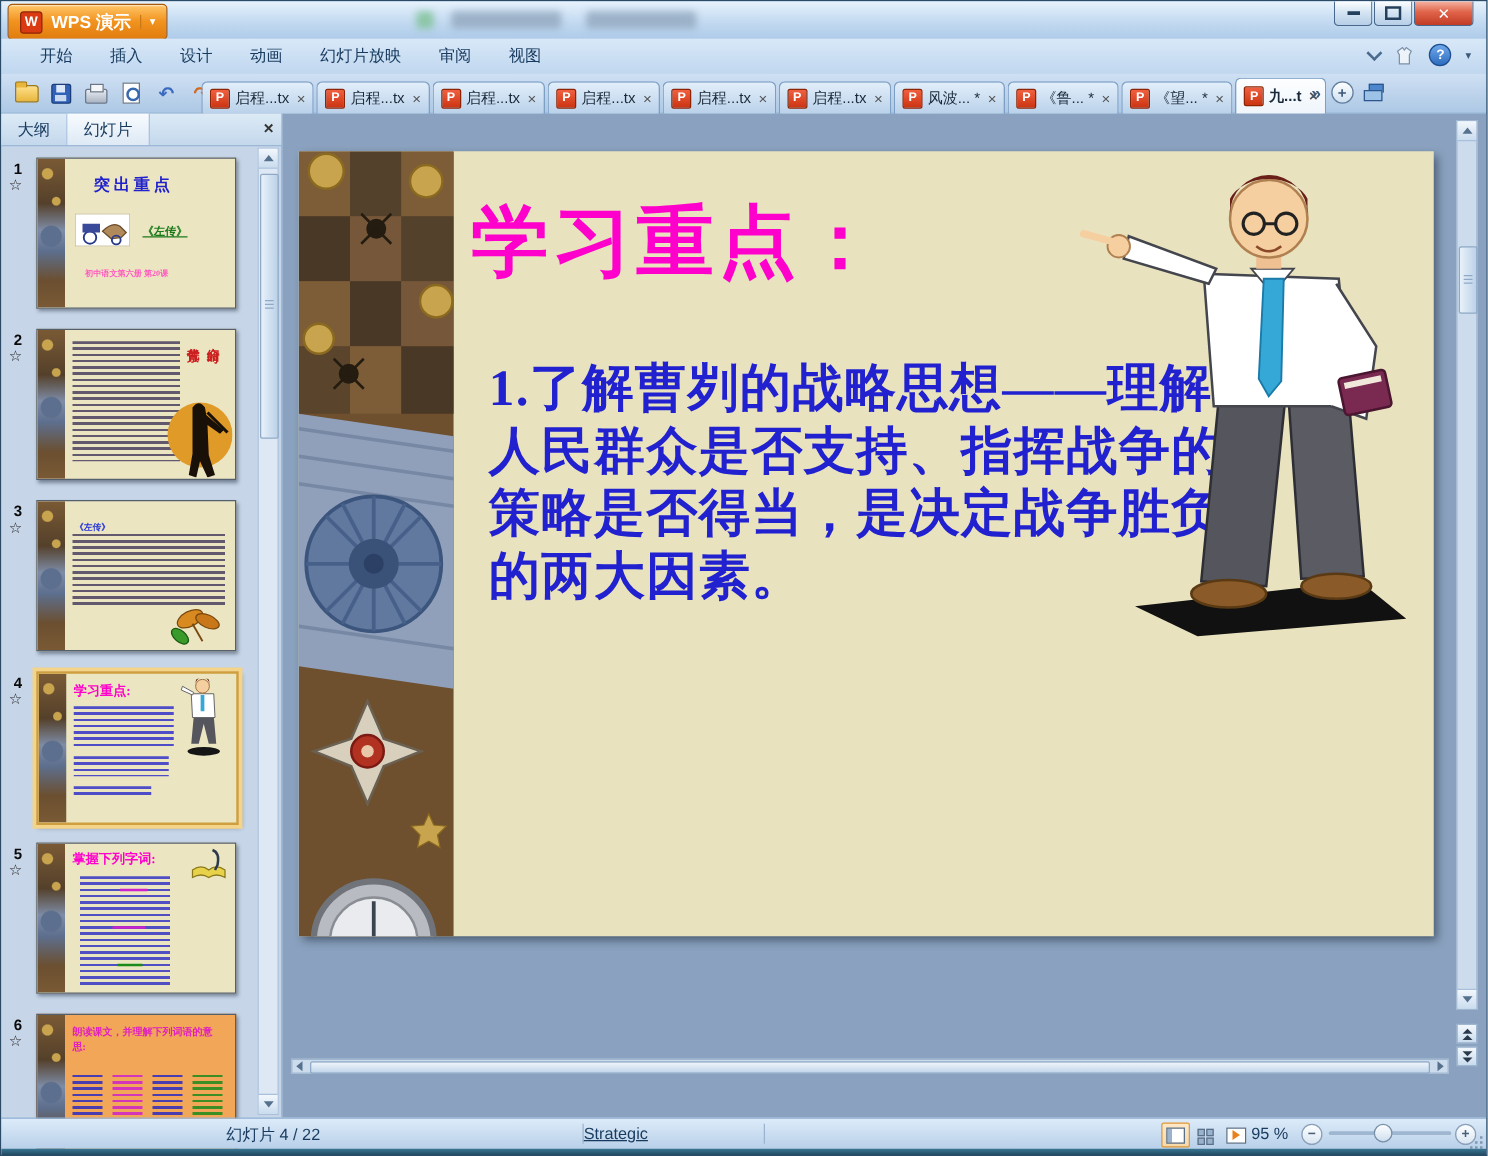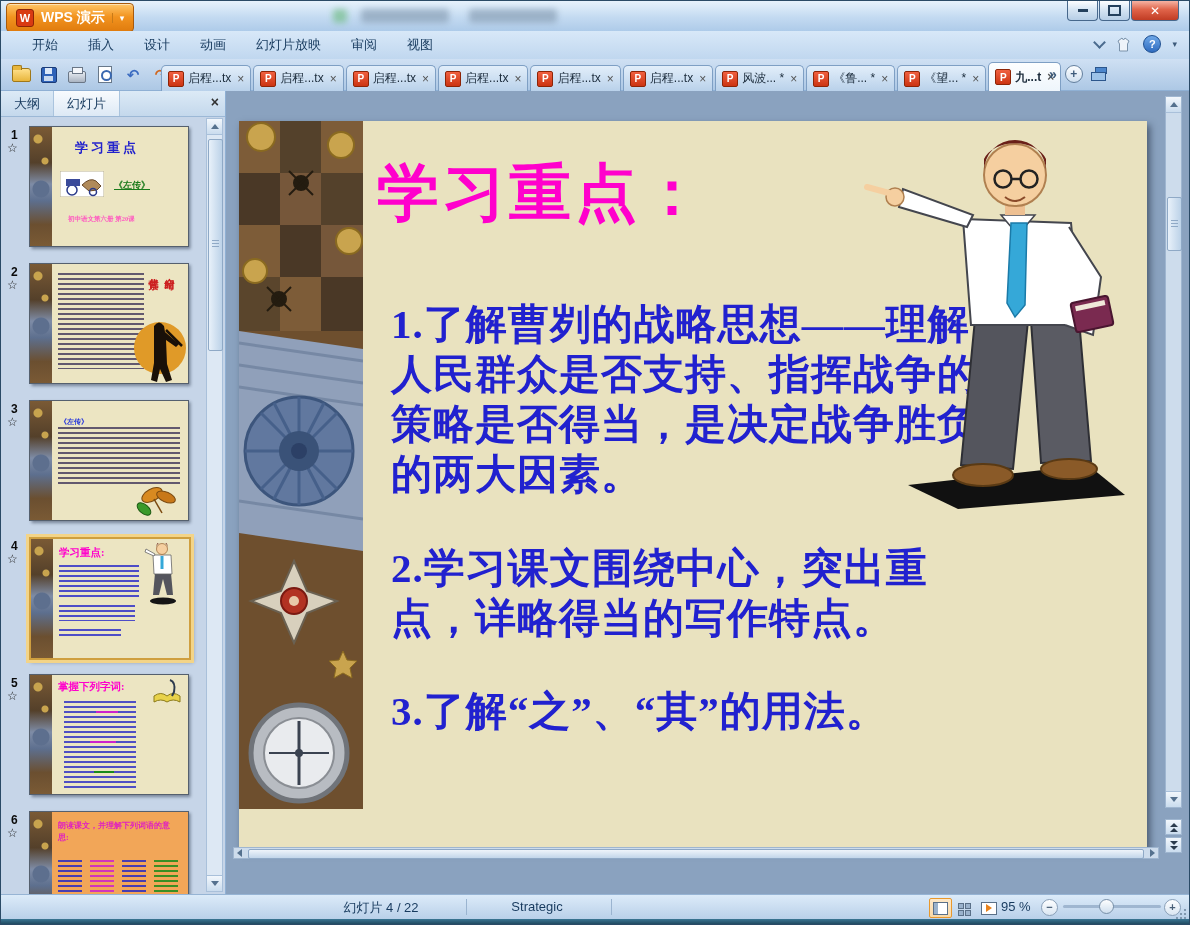--- a/index.html
+++ b/index.html
@@ -67,39 +67,39 @@
   .tnum{position:absolute;left:10px;top:2px;font-size:12px;font-weight:bold;color:#0a0a0a;}
   .tstar{position:absolute;left:6px;top:15px;font-size:12px;color:#222;}
   .tframe{position:absolute;left:28px;top:0;width:158px;height:119px;background:#ece5c2;border:1px solid #55606e;box-shadow:1.5px 2px 3px rgba(20,30,50,.45);overflow:hidden;}
   .tframe.selected{border:2px solid #cf9f3f;box-shadow:0 0 0 3px #f3d488,1.5px 2px 4px rgba(20,30,50,.45);}
   .mini-strip{position:absolute;left:0;top:0;width:22px;height:100%;
     background-image:radial-gradient(circle at 8px 12px,#c8a44e 0 4px,rgba(0,0,0,0) 5px),radial-gradient(circle at 15px 34px,#c8a44e 0 3px,rgba(0,0,0,0) 4px),radial-gradient(circle at 11px 62px,#5d6f8e 0 8px,rgba(0,0,0,0) 9px),linear-gradient(180deg,#7a5a35 0%,#54402a 30%,#7e8ca6 48%,#5d6f8e 62%,#6b4f30 82%,#7a5a35 100%);}
   .stripes{position:absolute;background:repeating-linear-gradient(180deg,var(--c,#4a4468) 0px,var(--c,#4a4468) 2px,rgba(0,0,0,0) 2px,rgba(0,0,0,0) 5px);opacity:.85;}
   .vtext{position:absolute;writing-mode:vertical-rl;text-orientation:upright;font-size:10px;font-weight:bold;color:#cc2020;letter-spacing:1px;font-family:"Liberation Serif","DejaVu Serif",serif;}
   
   .main{position:absolute;left:225px;top:90px;width:965px;height:803px;background:#8aa2bf;}
-  .slide{position:absolute;left:13px;top:30px;width:908px;height:727px;background:#e9e2bf;box-shadow:3px 4px 7px rgba(10,20,35,.5);overflow:hidden;}
+  .slide{position:absolute;left:13px;top:30px;width:908px;height:628px;background:#e9e2bf;box-shadow:3px 4px 7px rgba(10,20,35,.5);overflow:hidden;}
   .s-title{position:absolute;left:138px;top:30px;font-family:"Liberation Serif","DejaVu Serif",serif;font-size:62px;font-weight:bold;color:#ff00cc;letter-spacing:4px;}
   .s-item{position:absolute;left:152px;width:610px;font-family:"Liberation Serif","DejaVu Serif",serif;font-size:41px;font-weight:bold;color:#2121cf;line-height:1.22;letter-spacing:1px;}
   .man-svg{position:absolute;right:14px;top:6px;}
   
   .vscroll{position:absolute;left:939px;top:5px;width:17px;height:712px;background:#cddcec;border:1px solid #9fb6d0;box-sizing:border-box;}
   .nav-dbl{position:absolute;left:939px;width:17px;height:16px;background:linear-gradient(#f2f7fc,#cadcee);border:1px solid #9fb6d0;box-sizing:border-box;display:flex;flex-direction:column;align-items:center;justify-content:center;gap:1px;}
   .dbl-tri{width:0;height:0;border-left:4px solid transparent;border-right:4px solid transparent;}
   .dbl-tri.u{border-bottom:4px solid #2a3a4c;}
   .dbl-tri.d{border-top:4px solid #2a3a4c;}
   .hscroll{position:absolute;left:7px;top:756px;width:926px;height:12px;background:#cddcec;border:1px solid #9fb6d0;box-sizing:border-box;}
   .tri-left{width:0;height:0;border-top:4px solid transparent;border-bottom:4px solid transparent;border-right:5px solid #55718e;}
   .tri-right{width:0;height:0;border-top:4px solid transparent;border-bottom:4px solid transparent;border-left:5px solid #55718e;}
   
   .notes{position:absolute;left:225px;top:858px;width:965px;height:35px;background:linear-gradient(#d5e2f0,#b2c6de);border-top:1px solid #9ab5d2;box-sizing:border-box;font-size:13px;color:#1c2c3c;padding:9px 0 0 14px;}
   .statusbar{position:absolute;left:0;top:893px;width:100%;height:25px;background:linear-gradient(#dcebf9,#b9d0e9);border-top:1px solid #96b4d4;box-sizing:border-box;font-size:13px;color:#173a5e;}
   .st-div{position:absolute;top:4px;width:1px;height:16px;background:#9ab4d0;}
-  .st-counter{position:absolute;left:180px;width:400px;top:4px;text-align:center;}
-  .st-theme{position:absolute;left:466px;width:140px;top:4px;text-align:center;}
+  .st-counter{position:absolute;left:180px;width:400px;top:4px;text-align:left;}
+  .st-theme{position:absolute;left:466px;width:140px;top:4px;text-align:left;text-decoration:underline;}
   .view-btn{position:absolute;top:3px;width:21px;height:18px;display:flex;align-items:center;justify-content:center;border:1px solid rgba(0,0,0,0);border-radius:2px;}
   .view-btn.active{border:1px solid #e8982c;background:linear-gradient(#fde8c8,#f8d9a8);}
   .ic-normal{width:13px;height:11px;border:1px solid #5a7088;background:linear-gradient(90deg,#9ab2cc 0 4px,#fff 4px);}
   .ic-sorter{width:13px;height:11px;display:grid;grid-template-columns:6px 6px;gap:1px;}
   .ic-sorter span{background:#9ab2cc;border:1px solid #5a7088;height:4px;}
   .ic-show{width:14px;height:11px;background:#fff;border:1px solid #5a7088;display:flex;align-items:center;justify-content:center;}
   .ic-show span{width:0;height:0;border-top:4px solid transparent;border-bottom:4px solid transparent;border-left:6px solid #e8821c;}
   .st-zoom{position:absolute;left:1000px;top:4px;}
   .zoom-btn{position:absolute;top:4px;width:15px;height:15px;border-radius:50%;border:1px solid #8aa0b8;background:linear-gradient(#fdfeff,#dae6f2);color:#4a6078;font-size:11px;font-weight:bold;display:flex;align-items:center;justify-content:center;line-height:1;}
   .zoom-track{position:absolute;left:1062px;top:10px;width:98px;height:3px;background:#9fb6d0;border-radius:2px;}
@@ -248,21 +248,21 @@
       <span class="lp-tab">大纲</span>
       <span class="lp-tab active">幻灯片</span>
       <span class="lp-close">×</span>
     </div>
 
     <div class="thumb-item" style="top:35px;">
       <span class="tnum">1</span>
       <span class="tstar">☆</span>
       <div class="tframe">
         <div class="mini-strip"></div>
-        <div class="tt" style="left:45px;top:12px;font-size:13px;color:#2222cc;letter-spacing:3px;">学习重点</div>
+        <div class="tt" style="left:45px;top:12px;font-size:13px;color:#2222cc;letter-spacing:3px;">突出重点</div>
         <svg style="position:absolute;left:30px;top:44px;" width="44" height="26" viewBox="0 0 44 26">
           <rect x="0" y="0" width="44" height="26" fill="#ffffff" stroke="#b8b090"></rect>
           <circle cx="12" cy="19" r="5" fill="none" stroke="#2a3a8a" stroke-width="1.5"></circle>
           <rect x="6" y="8" width="14" height="7" fill="#3a4a9a"></rect>
           <path d="M22,14 q8,-8 14,-4 l5,5 l-4,4 l-8,1 Z" fill="#b08a5a" stroke="#6a4a2a" stroke-width="1"></path>
           <circle cx="33" cy="21" r="3.5" fill="none" stroke="#2a3a8a" stroke-width="1.5"></circle>
         </svg>
         <div class="tt" style="left:84px;top:52px;font-size:9px;color:#1a7a1a;text-decoration:underline;">《左传》</div>
         <div class="tt" style="left:38px;top:88px;font-size:6.5px;color:#ff59c0;">初中语文第六册 第20课</div>
       </div>
@@ -409,23 +409,21 @@
         <circle cx="55" cy="480" r="5" fill="#e8c8a8"></circle>
         <path d="M104,530 l4,9 l10,1 l-7,7 l2,10 l-9,-5 l-9,5 l2,-10 l-7,-7 l10,-1 Z" fill="#c9a44e" stroke="#8a6a20"></path>
         <circle cx="60" cy="632" r="48" fill="#b8bcc2" stroke="#70747a" stroke-width="5"></circle>
         <circle cx="60" cy="632" r="35" fill="#e9ebee" stroke="#8a8e94" stroke-width="2"></circle>
         <line x1="60" y1="600" x2="60" y2="664" stroke="#3a4250" stroke-width="3"></line>
         <line x1="30" y1="632" x2="90" y2="632" stroke="#3a4250" stroke-width="2"></line>
         <circle cx="60" cy="632" r="4" fill="#3a4250"></circle>
       </svg>
 
       <div class="s-title">学习重点：</div>
-      <div class="s-item" style="top:178px;">1.了解曹刿的战略思想——理解人民群众是否支持、指挥战争的策略是否得当，是决定战争胜负的两大因素。</div>
-      <div class="s-item" style="top:422px;">2.学习课文围绕中心，突出重点，详略得当的写作特点。</div>
-      <div class="s-item" style="top:565px;width:700px;">3.了解“之”、“其”的用法。</div>
+      <div class="s-item" style="top:164px;">1.了解曹刿的战略思想——理解人民群众是否支持、指挥战争的策略是否得当，是决定战争胜负的两大因素。</div>
 
       <svg class="man-svg" width="270" height="390" viewBox="0 0 270 390">
         <polygon points="45,358 225,338 262,368 95,382" fill="#111111"></polygon>
         <path d="M112,192 L165,194 L150,342 L98,338 Z" fill="#54555d" stroke="#2e2f35" stroke-width="2"></path>
         <path d="M168,194 L216,192 L228,334 L178,336 Z" fill="#5a5b63" stroke="#2e2f35" stroke-width="2"></path>
         <ellipse cx="120" cy="348" rx="30" ry="11" fill="#8a5a28" stroke="#5a3a14" stroke-width="2"></ellipse>
         <ellipse cx="206" cy="342" rx="28" ry="10" fill="#8a5a28" stroke="#5a3a14" stroke-width="2"></ellipse>
         <path d="M100,92 L208,96 L218,198 L108,198 Z" fill="#ffffff" stroke="#44464e" stroke-width="2"></path>
         <path d="M104,100 L36,80 L40,62 L110,88 Z" fill="#ffffff" stroke="#44464e" stroke-width="2"></path>
         <circle cx="32" cy="70" r="9" fill="#f5cfa0" stroke="#b08050" stroke-width="1.5"></circle>

